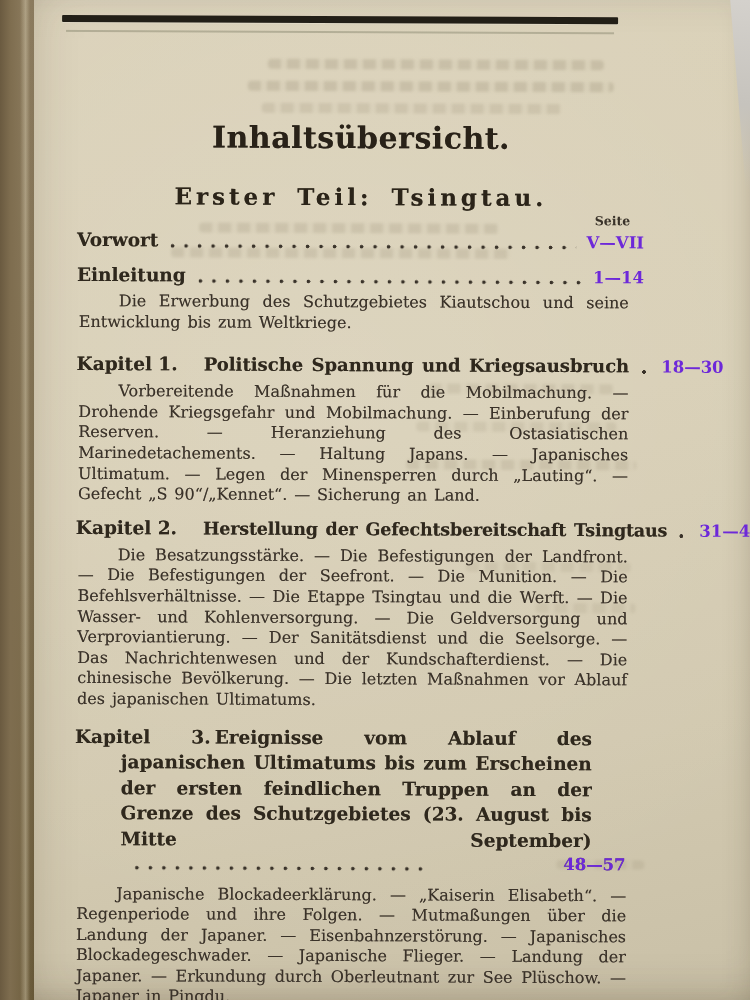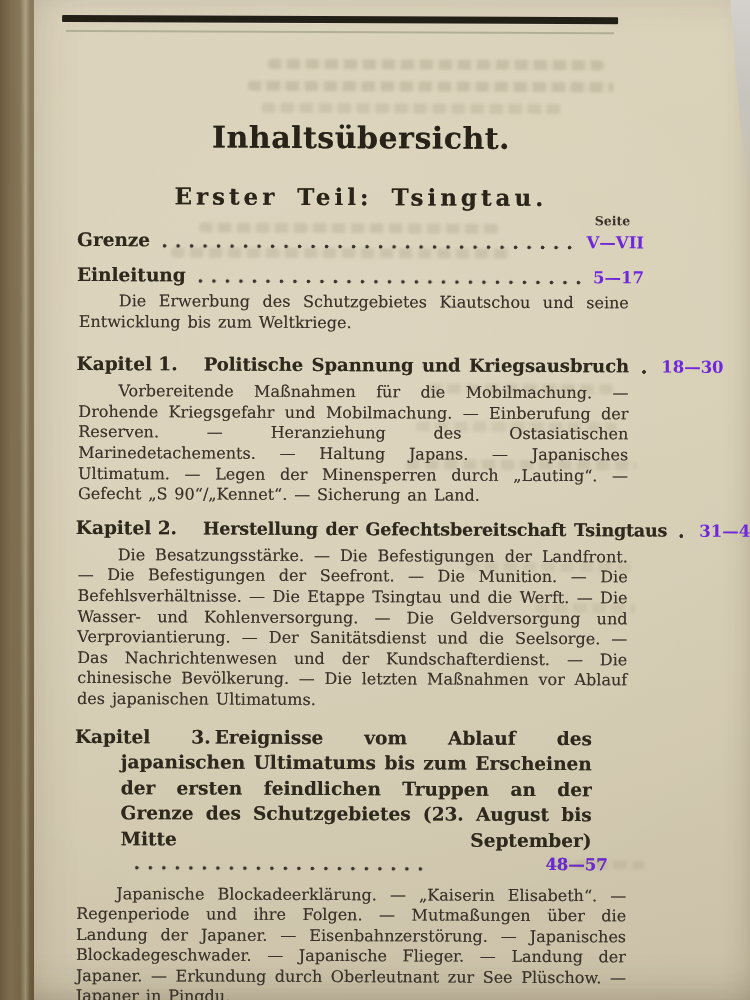--- a/index.html
+++ b/index.html
@@ -110,21 +110,21 @@
     position:relative;margin-top:14px;padding-left:46px;text-indent:-46px;padding-right:50px;
     font-size:18.5px;line-height:25.5px;font-weight:bold;color:#2f281d;text-align:justify;
     word-spacing:2px;text-shadow:0 0 0.5px rgba(47,40,29,0.55);
   }
   .k3 .k3-label{margin-right:4px;}
   .k3-dots{
     display:inline-block;width:295px;height:5px;margin-left:14px;
     background-image:radial-gradient(circle at 2.5px 2.5px,#3a332a 1.7px,rgba(0,0,0,0) 2.1px);
     background-size:13.5px 5px;background-repeat:repeat-x;
   }
-  .k3-pg{position:absolute;right:-2px;bottom:3px;font-size:16.5px;min-width:52px;text-align:left;}
+  .k3-pg{position:absolute;right:-2px;bottom:3px;font-size:16.5px;min-width:52px;text-align:center;}
 </style>
 </head>
 <body>
 
 <div class="photo">
   <div class="sheet"></div>
   <div class="corner-bg"></div>
   <div class="gutter"></div>
   <div class="gutter-highlight"></div>
 
@@ -147,29 +147,29 @@
 
     <div class="content">
 
       <h1 class="title">Inhaltsübersicht.</h1>
 
       <h2 class="part">Erster Teil: Tsingtau.</h2>
 
       <div class="seite">Seite</div>
 
       <div class="row row-vorwort">
-        <span class="lbl">Grenze</span>
+        <span class="lbl">Vorwort</span>
         <span class="leader"></span>
         <span class="pg">V—VII</span>
       </div>
 
       <div class="row row-einleitung">
         <span class="lbl">Einleitung</span>
         <span class="leader"></span>
-        <span class="pg">5—17</span>
+        <span class="pg">1—14</span>
       </div>
       <p class="desc desc-einleitung">Die Erwerbung des Schutzgebietes Kiautschou und seine Entwicklung bis zum Weltkriege.</p>
 
       <div class="row row-k1">
         <span class="lbl chap-label">Kapitel 1.</span>
         <span class="chap-title">Politische Spannung und Kriegsausbruch</span>
         <span class="leader"></span>
         <span class="pg">18—30</span>
       </div>
       <p class="desc desc-k1">Vorbereitende Maßnahmen für die Mobilmachung. — Drohende Kriegsgefahr und Mobilmachung. — Einberufung der Reserven. — Heranziehung des Ostasiatischen Marinedetachements. — Haltung Japans. — Japanisches Ultimatum. — Legen der Minensperren durch „Lauting“. — Gefecht „S 90“/„Kennet“. — Sicherung an Land.</p>

